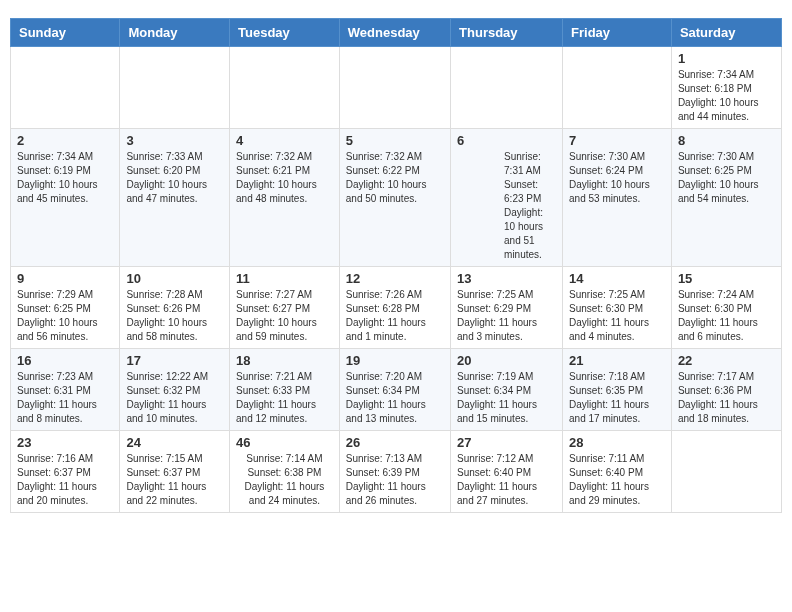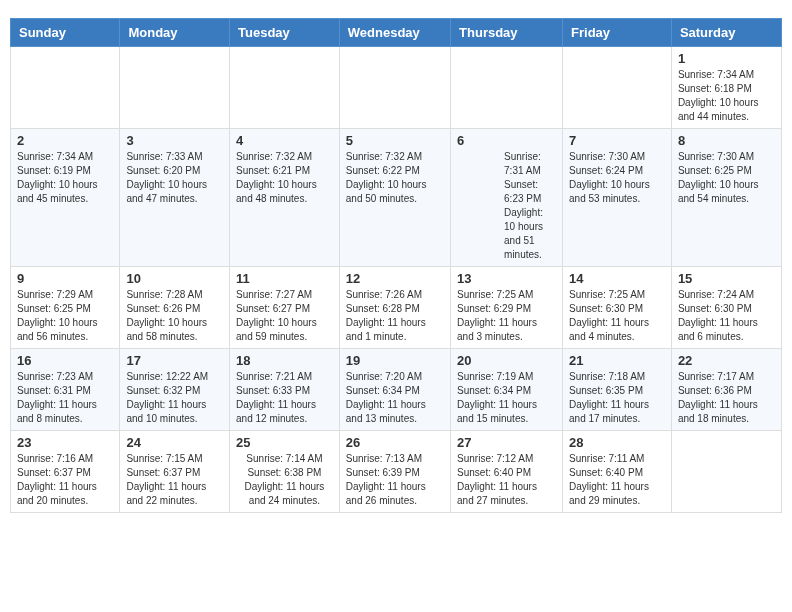--- a/index.html
+++ b/index.html
@@ -276,21 +276,21 @@
 and 20 minutes.</div>
         </td>
         <td>
           <span class="day-number">24</span>
           <div class="day-info" style="white-space: pre-line;">Sunrise: 7:15 AM
 Sunset: 6:37 PM
 Daylight: 11 hours
 and 22 minutes.</div>
         </td>
         <td>
-          <span class="day-number">25</span>
+          <span class="day-number">46</span>
           <div class="day-info" style="white-space: pre-line; text-align: center;">Sunrise: 7:14 AM
 Sunset: 6:38 PM
 Daylight: 11 hours
 and 24 minutes.</div>
         </td>
         <td>
           <span class="day-number">26</span>
           <div class="day-info" style="white-space: pre-line;">Sunrise: 7:13 AM
 Sunset: 6:39 PM
 Daylight: 11 hours

